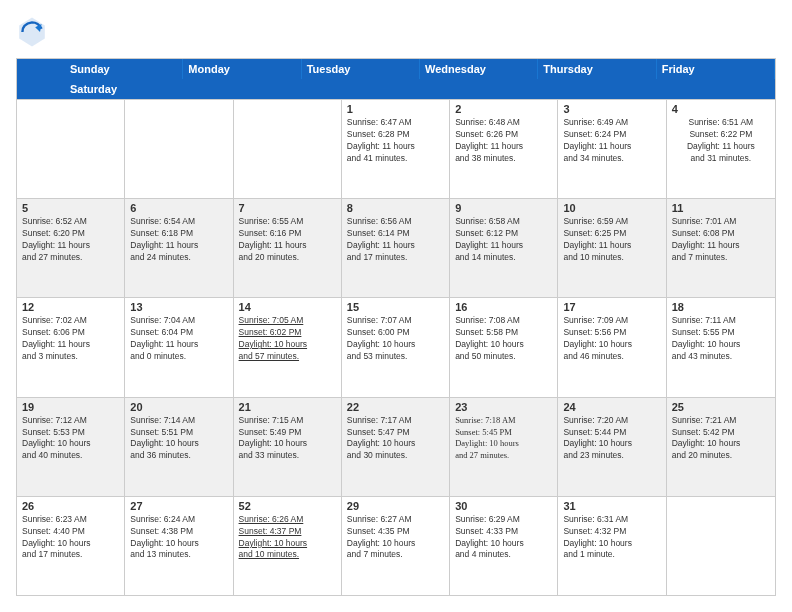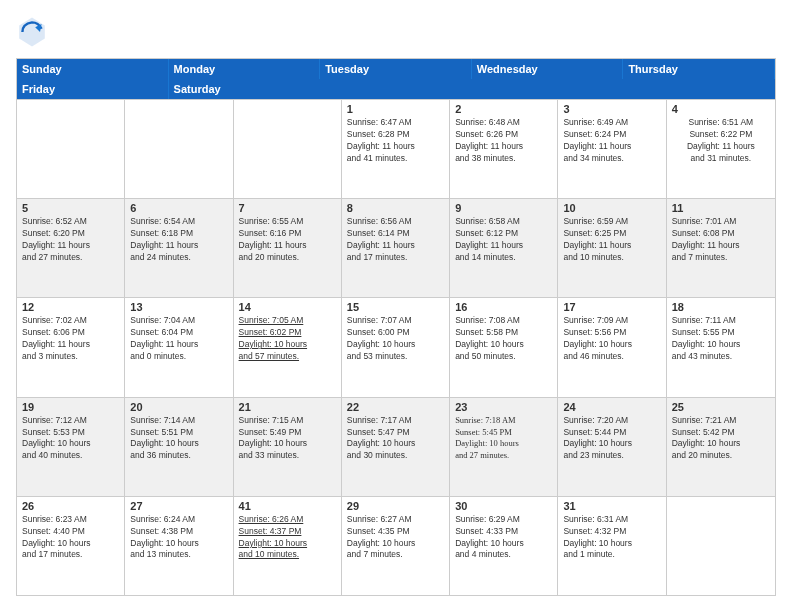--- a/index.html
+++ b/index.html
@@ -61,22 +61,23 @@
       color: #555;
     }
     .calendar {
       flex: 1;
       display: flex;
       flex-direction: column;
       border: 1px solid #ccc;
     }
     .cal-header-row {
       display: grid;
-      grid-template-columns: repeat(5, 1fr);
+      grid-template-columns: repeat(6, 1fr);
       background: #1565c0;
+      padding-left: 48px;
     }
     .cal-header-cell {
       color: #fff;
       font-size: 11px;
       font-weight: bold;
       padding: 4px 5px;
       border-right: 1px solid #1976d2;
       text-align: left;
     }
     .cal-header-cell:last-child { border-right: none; }
@@ -348,21 +349,21 @@
 and 17 minutes.</div>
           </div>
           <div class="cal-cell">
             <div class="day-num">27</div>
             <div class="day-info" style="white-space: pre-line;">Sunrise: 6:24 AM
 Sunset: 4:38 PM
 Daylight: 10 hours
 and 13 minutes.</div>
           </div>
           <div class="cal-cell">
-            <div class="day-num">41</div>
+            <div class="day-num">52</div>
             <div class="day-info" style="white-space: pre-line; text-decoration: underline;">Sunrise: 6:26 AM
 Sunset: 4:37 PM
 Daylight: 10 hours
 and 10 minutes.</div>
           </div>
           <div class="cal-cell">
             <div class="day-num">29</div>
             <div class="day-info" style="white-space: pre-line;">Sunrise: 6:27 AM
 Sunset: 4:35 PM
 Daylight: 10 hours

